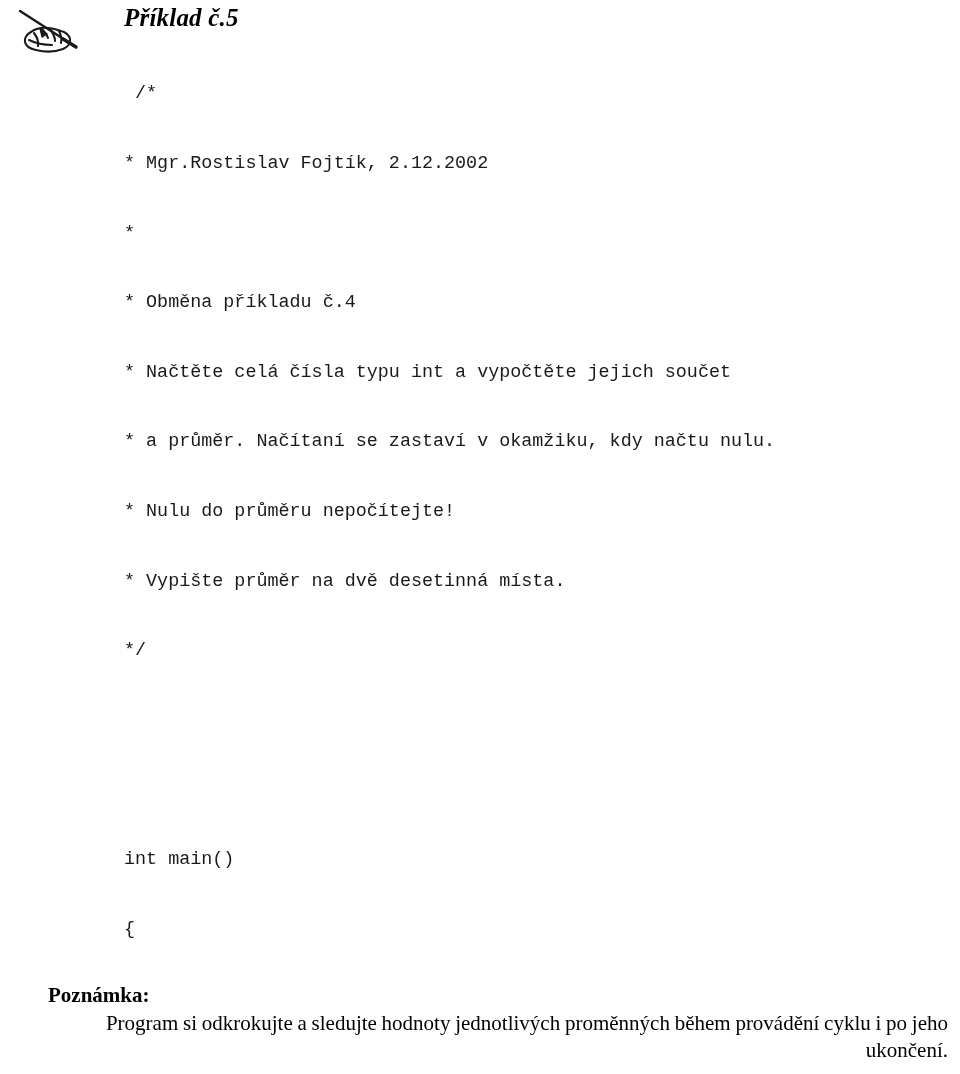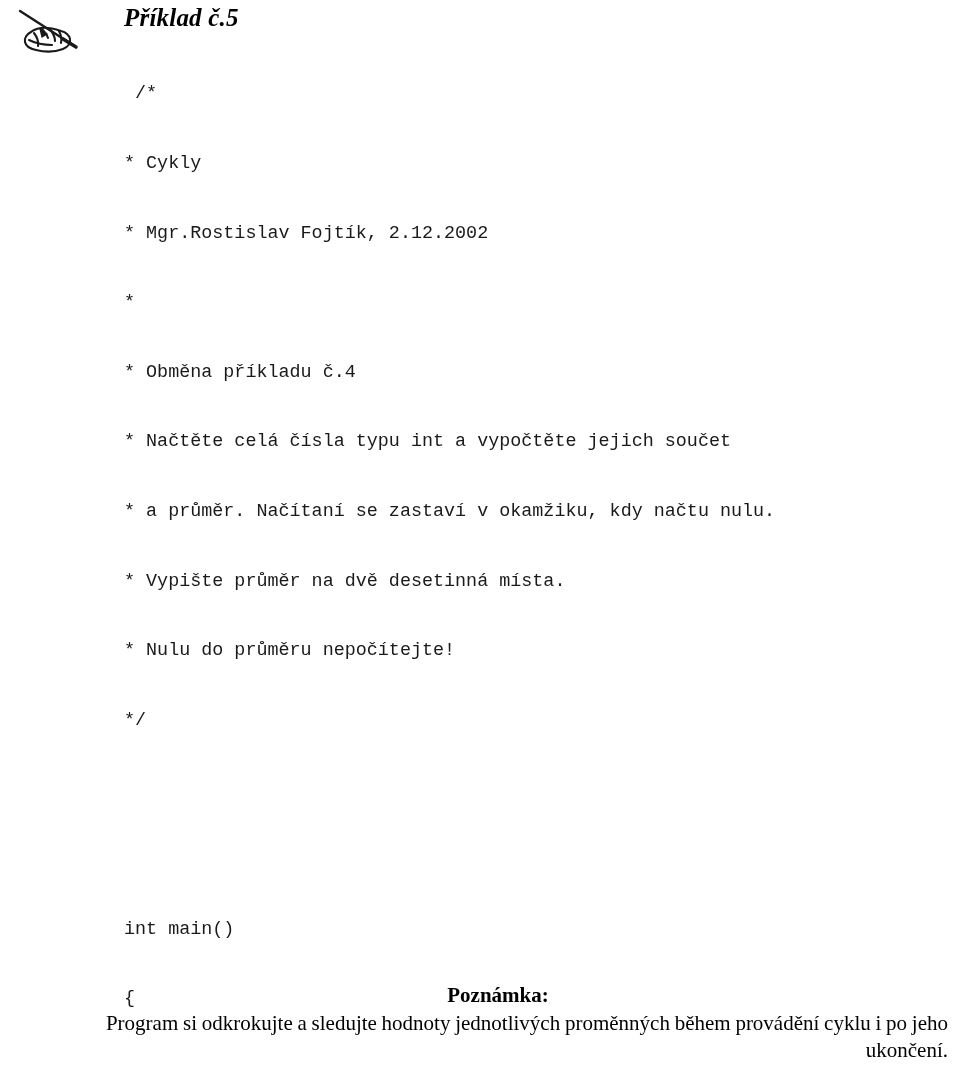--- a/index.html
+++ b/index.html
@@ -70,21 +70,20 @@
     top: 982px;
     width: 900px;
     font-family: "Liberation Serif", serif;
     font-size: 21px;
     line-height: 27.5px;
   }
   .note-heading {
     font-weight: bold;
     display: block;
     white-space: pre;
-    text-align: center;
   }
   .note-body {
     display: block;
     white-space: pre-wrap;
     word-spacing: -0.5px;
     text-align: right;
   }
 </style>
 </head>
 <body>
@@ -115,28 +114,27 @@
       </g>
 
       <path d="M26 23 L33 28 L28 31 Z" fill="#1a1a1a" stroke="#1a1a1a" stroke-width="1.2"></path>
     </svg>
   </div>
 
   <div class="doc-title">Příklad č.5</div>
 
   <div class="code-block">
     <span class="ln"> /*</span>
-    <span class="ln">* Cykly</span>
     <span class="ln">* Mgr.Rostislav Fojtík, 2.12.2002</span>
     <span class="ln">*</span>
     <span class="ln">* Obměna příkladu č.4</span>
     <span class="ln">* Načtěte celá čísla typu int a vypočtěte jejich součet</span>
     <span class="ln">* a průměr. Načítaní se zastaví v okamžiku, kdy načtu nulu.</span>
+    <span class="ln">* Nulu do průměru nepočítejte!</span>
     <span class="ln">* Vypište průměr na dvě desetinná místa.</span>
-    <span class="ln">* Nulu do průměru nepočítejte!</span>
     <span class="ln">*/</span>
     <span class="ln"></span>
     <span class="ln"></span>
     <span class="ln">int main()</span>
     <span class="ln">{</span>
     
     
     
     
     

